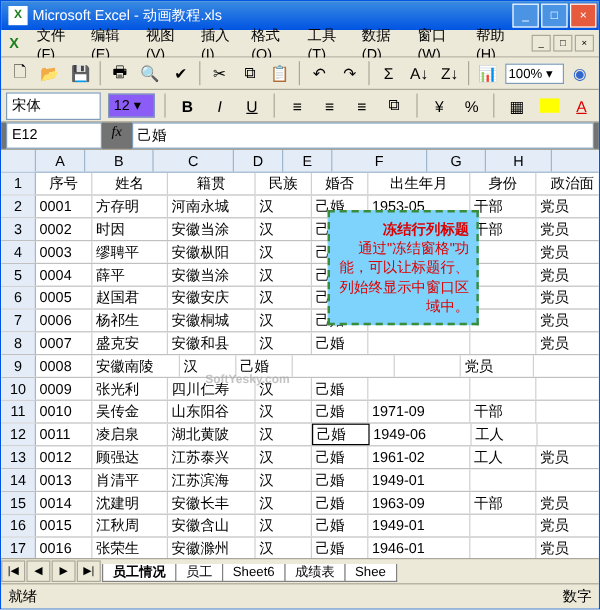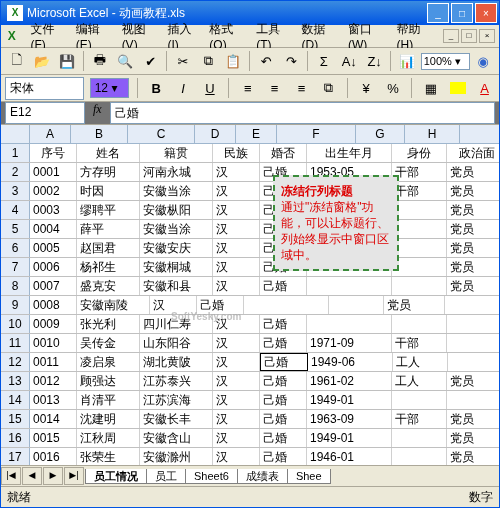--- a/index.html
+++ b/index.html
@@ -30,21 +30,21 @@
 .gridwrap{flex:1;overflow:hidden;position:relative;background:#fff}
 .sheet{position:relative}
 .hdr-row{display:flex;height:18px;background:#e4ecf7;border-bottom:1px solid #9eb6ce;font-size:12px}
 .corner{width:28px;border-right:1px solid #9eb6ce;background:#e4ecf7}
 .colhdr{border-right:1px solid #9eb6ce;text-align:center;line-height:18px;flex-shrink:0}
 .row{display:flex;height:18px;border-bottom:1px solid #c0c0c0;font-size:12px}
 .rowhdr{width:28px;background:#e4ecf7;border-right:1px solid #9eb6ce;text-align:center;line-height:18px;flex-shrink:0}
 .cell{border-right:1px solid #d0d0d0;padding:0 3px;line-height:18px;flex-shrink:0;overflow:hidden;white-space:nowrap}
 .cell.selected{background:#fff;border:1px solid #000;line-height:16px}
 .header-row .cell{font-weight:normal;text-align:center}
-.callout{position:absolute;border:2px dashed #3a8c3a;background:#e5e5e5;padding:6px;color:#d00;font-size:12px;line-height:16px;text-align:left;z-index:5}
+.callout{position:absolute;border:2px dashed #3a8c3a;background:#7dd3fc;padding:6px;color:#d00;font-size:12px;line-height:16px;text-align:right;z-index:5}
 .watermark{position:absolute;color:#aaa;font-size:10px;font-weight:bold;z-index:4;opacity:0.7;font-family:Arial}
 .tabbar{height:20px;background:#ece9d8;display:flex;align-items:center;border-top:1px solid #aca899;font-size:12px}
 .navbtn{width:18px;height:16px;border:1px solid #aca899;text-align:center;line-height:14px;font-size:9px;margin-right:1px}
 .tab{background:#fff;border:1px solid #808080;border-top:none;padding:1px 8px;margin-right:-1px;font-size:11px}
 .tab.active{background:#fff;font-weight:bold}
 .status{height:20px;background:#ece9d8;border-top:1px solid #aca899;display:flex;align-items:center;padding:0 6px;font-size:12px}
 .status .right{margin-left:auto}
 .cA{width:40px}.cB{width:56px}.cC{width:66px}.cD{width:40px}.cE{width:40px}.cF{width:78px}.cG{width:48px}.cH{width:54px}
 </style>
 </head>

